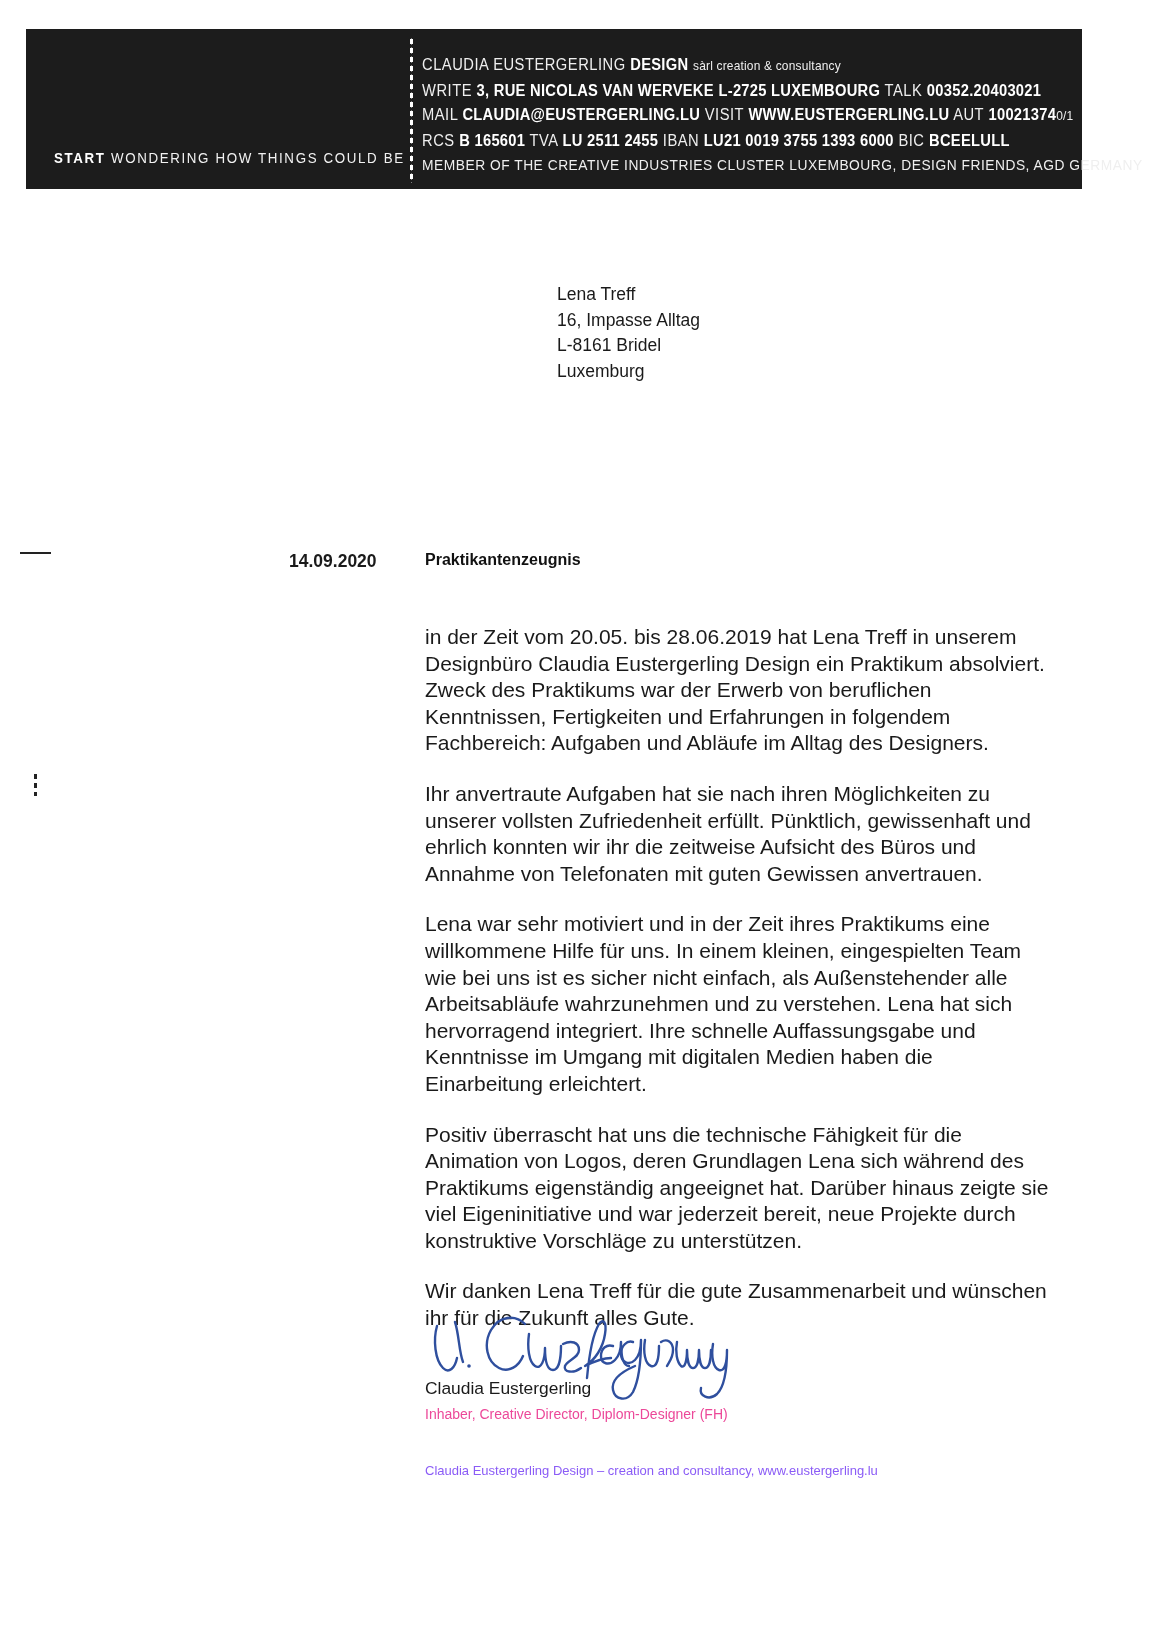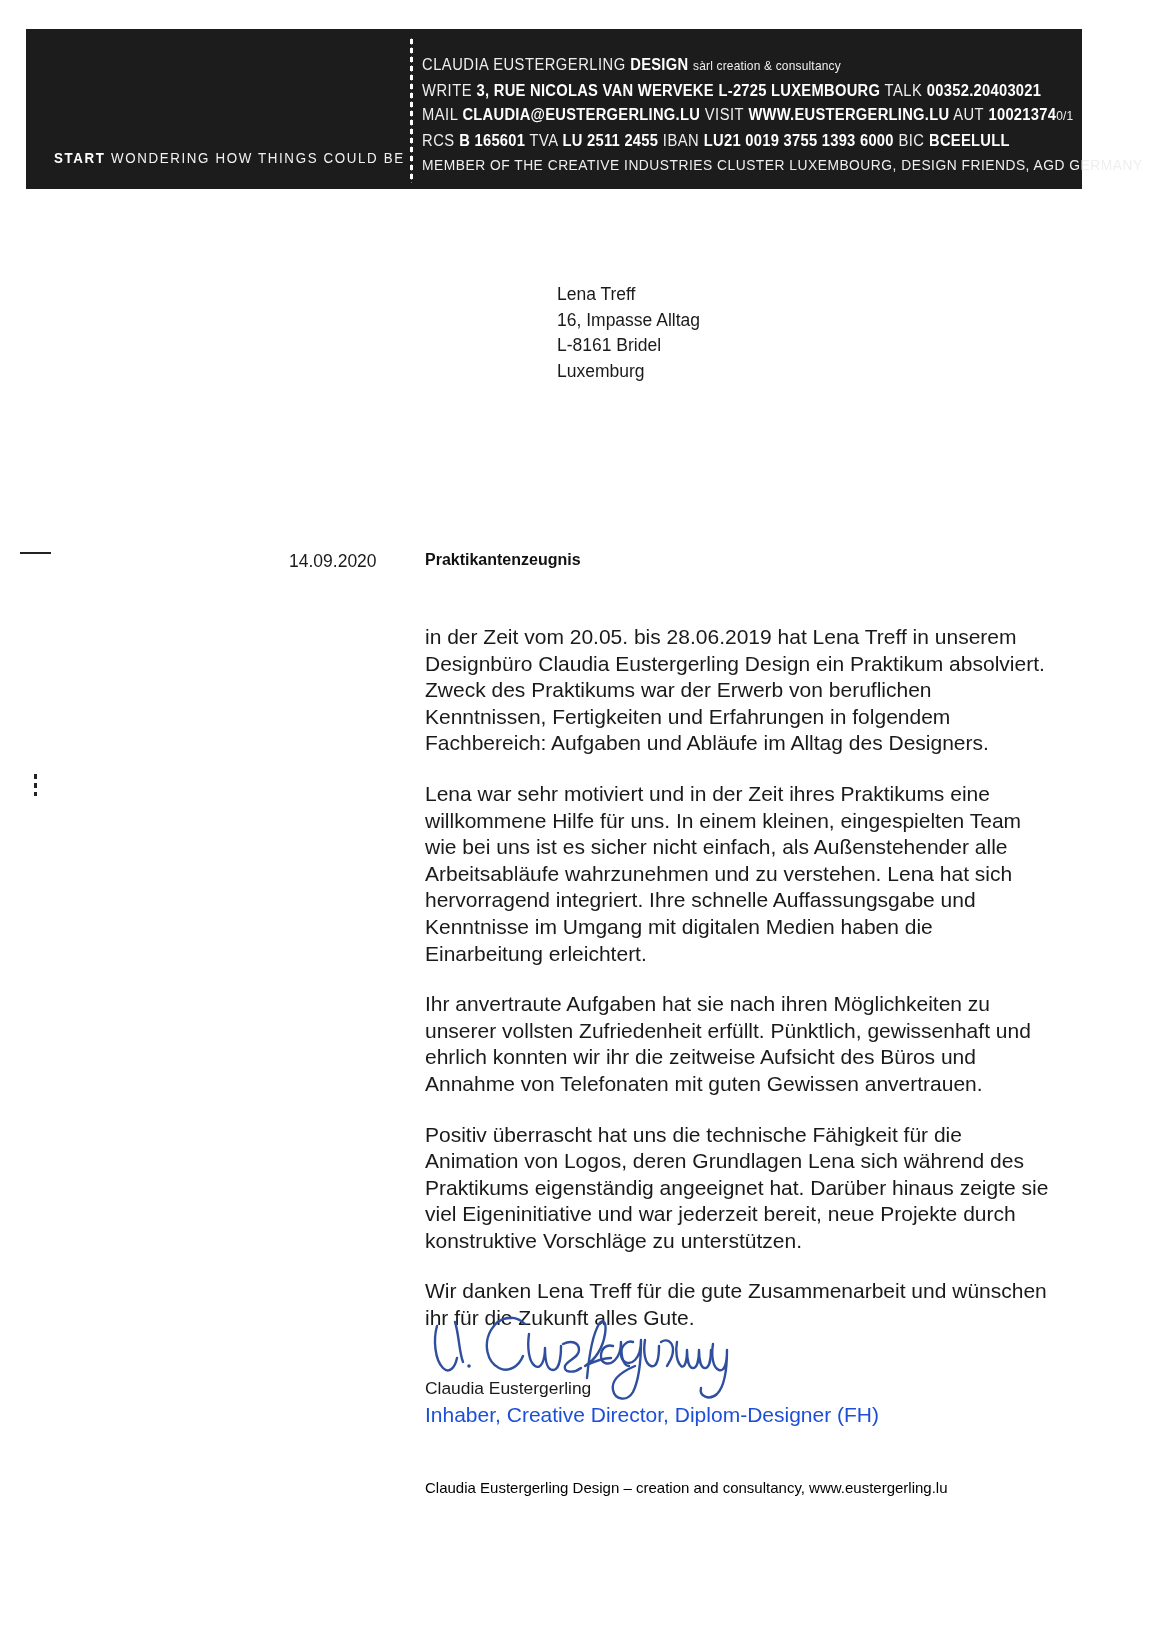--- a/index.html
+++ b/index.html
@@ -109,20 +109,21 @@
     background-repeat: repeat-y;
   }
 
   
   .dateline {
     position: absolute;
     left: 289px;
     top: 551px;
     font-size: 17.5px;
     color: #1a1a1a;
+    font-weight: bold;
   }
   .subject {
     position: absolute;
     left: 425px;
     top: 551px;
     font-size: 16px;
     font-weight: 700;
     color: #111111;
   }
 
@@ -150,35 +151,34 @@
   }
   .sig-svg { display: block; margin-left: 4px; }
   .sig-name {
     font-size: 17.4px;
     line-height: 25.5px;
     color: #1a1a1a;
     margin-top: -34px;
     position: relative;
   }
   .sig-role {
-    font-size: 21px;
+    font-size: 14px;
     line-height: 25.5px;
-    color: #1d4ed8;
+    color: #ec4899;
     position: relative;
   }
 
   
   .footer {
     position: absolute;
     left: 425px;
     top: 1463px;
-    font-size: 15px;
-    color: #000000;
+    font-size: 13px;
+    color: #8b5cf6;
     white-space: nowrap;
-    margin-top: 16px;
   }
 </style>
 </head>
 <body>
 
 <div class="page">
 
   <div class="letterhead">
 
     <div class="tagline">
@@ -237,22 +237,22 @@
   </div>
 
   <div class="foldmark top"></div>
   <div class="dotmark"></div>
 
   <div class="dateline">14.09.2020</div>
   <div class="subject">Praktikantenzeugnis</div>
 
   <div class="body-col">
     <p>in der Zeit vom 20.05. bis 28.06.2019 hat Lena Treff in unserem Designbüro Claudia Eustergerling Design ein Praktikum absolviert. Zweck des Praktikums war der Erwerb von beruflichen Kenntnissen, Fertigkeiten und Erfahrungen in folgendem Fachbereich: Aufgaben und Abläufe im Alltag des Designers.</p>
+    <p>Ihr anvertraute Aufgaben hat sie nach ihren Möglichkeiten zu unserer vollsten Zufriedenheit erfüllt. Pünktlich, gewissenhaft und ehrlich konnten wir ihr die zeitweise Aufsicht des Büros und Annahme von Telefonaten mit guten Gewissen anvertrauen.</p>
     <p>Lena war sehr motiviert und in der Zeit ihres Praktikums eine willkommene Hilfe für uns. In einem kleinen, eingespielten Team wie bei uns ist es sicher nicht einfach, als Außenstehender alle Arbeitsabläufe wahrzunehmen und zu verstehen. Lena hat sich hervorragend integriert. Ihre schnelle Auffassungsgabe und Kenntnisse im Umgang mit digitalen Medien haben die Einarbeitung erleichtert.</p>
-    <p>Ihr anvertraute Aufgaben hat sie nach ihren Möglichkeiten zu unserer vollsten Zufriedenheit erfüllt. Pünktlich, gewissenhaft und ehrlich konnten wir ihr die zeitweise Aufsicht des Büros und Annahme von Telefonaten mit guten Gewissen anvertrauen.</p>
     <p>Positiv überrascht hat uns die technische Fähigkeit für die Animation von Logos, deren Grundlagen Lena sich während des Praktikums eigenständig angeeignet hat. Darüber hinaus zeigte sie viel Eigeninitiative und war jederzeit bereit, neue Projekte durch konstruktive Vorschläge zu unterstützen.</p>
     <p>Wir danken Lena Treff für die gute Zusammenarbeit und wünschen ihr für die Zukunft alles Gute.</p>
   </div>
 
   <div class="signature-block">
     <svg class="sig-svg" width="330" height="110" viewBox="0 0 330 110">
       <g fill="none" stroke="#2f4f9e" stroke-width="2.4" stroke-linecap="round" stroke-linejoin="round">
         <path d="M8 26 C4 40, 6 60, 14 68 C20 74, 26 68, 28 58"></path>
         <path d="M26 22 C30 34, 30 52, 34 62"></path>
         <circle cx="40" cy="66" r="1.8" fill="#2f4f9e" stroke="none"></circle>

